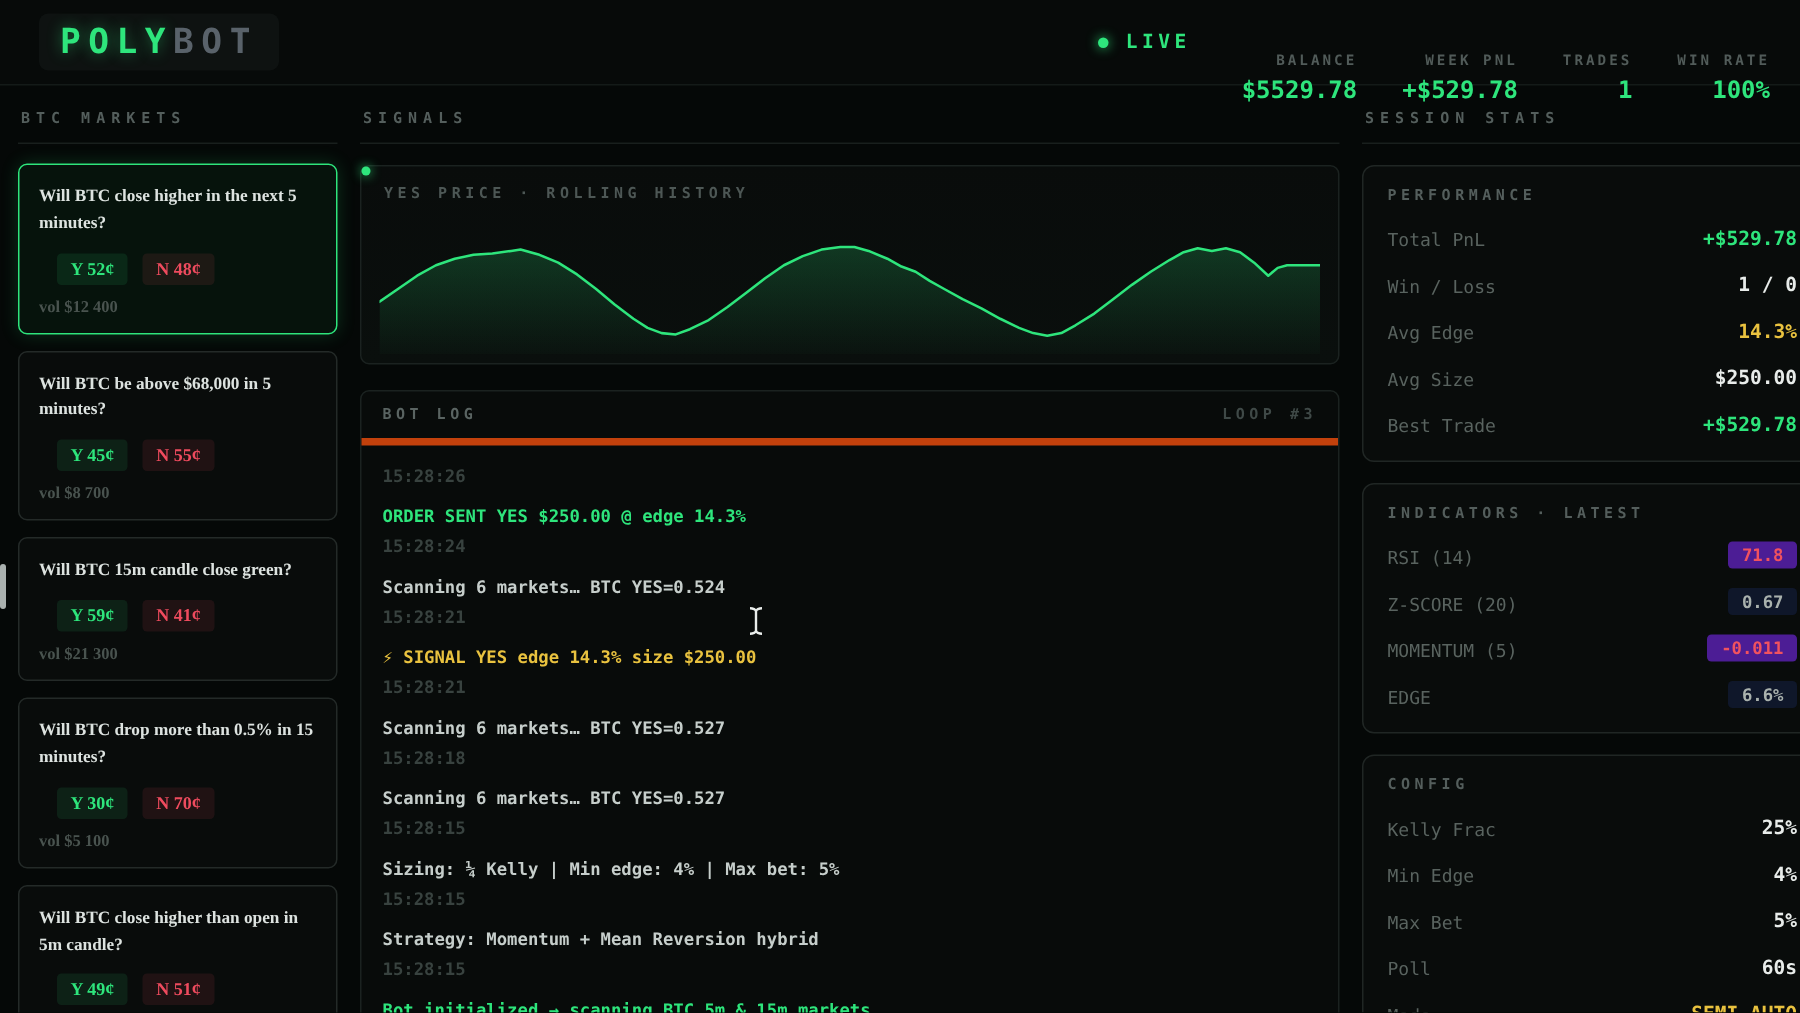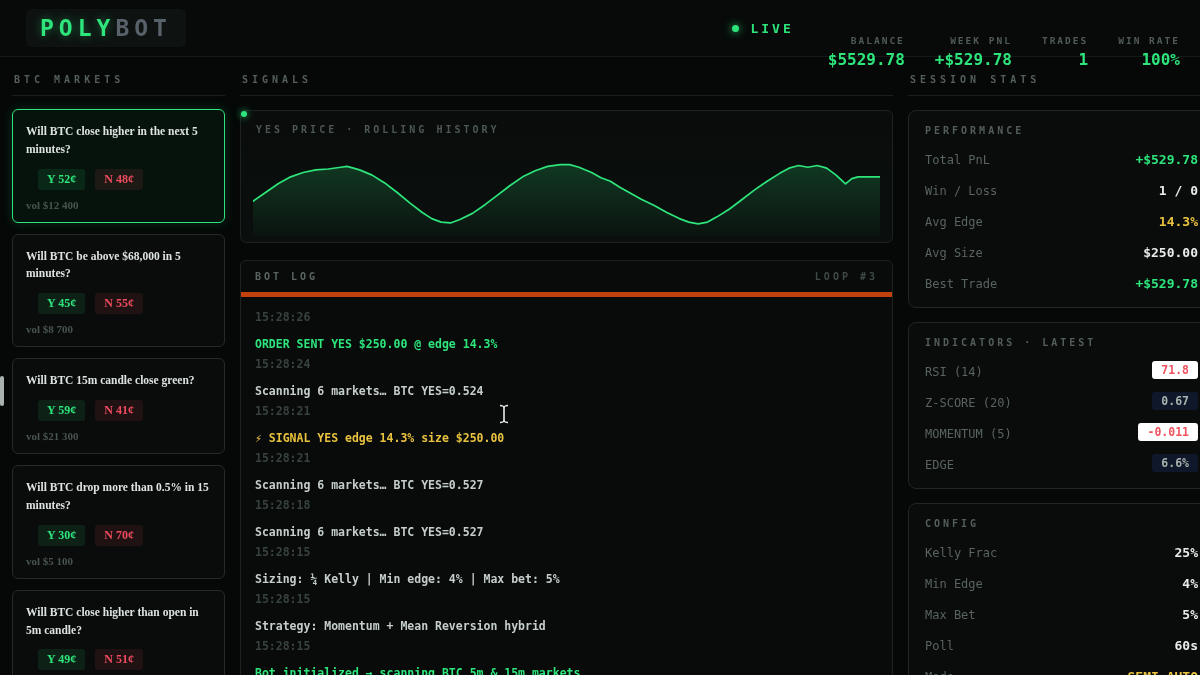--- a/index.html
+++ b/index.html
@@ -93,21 +93,21 @@
            background:#090c0b; padding:14px 16px 16px; }
   .panel-title { font-size:10px; font-weight:bold; letter-spacing:3px; color:#545e5c; }
   .srow { display:flex; justify-content:space-between; align-items:flex-end;
           margin-top:13px; min-height:18px; }
   .slabel { font-size:12px; color:#59635f; }
   .sval { font-size:13px; font-weight:bold; }
   .v-green  { color:#2ee57c; }
   .v-white  { color:#e8ecea; }
   .v-yellow { color:#e9c23f; }
   .ibadge { font-size:11.5px; font-weight:bold; padding:2px 9px; border-radius:3px; }
-  .b-red     { color:#f0525f; background:#ffffff; }
+  .b-red     { color:#f0525f; background:#4c1d95; }
   .b-neutral { color:#a9b1ad; background:#0f172a; }
 
   
   .scroll-pill { position:absolute; left:0; top:376px; width:4px; height:30px;
                  border-radius:2px; background:#c8cfcc; opacity:0.85; }
   .cursor { position:absolute; left:498px; top:404px; width:12px; height:20px; }
 </style>
 </head>
 <body>
 

